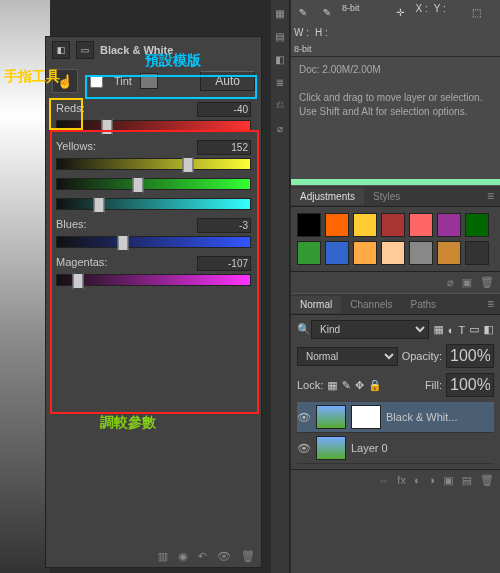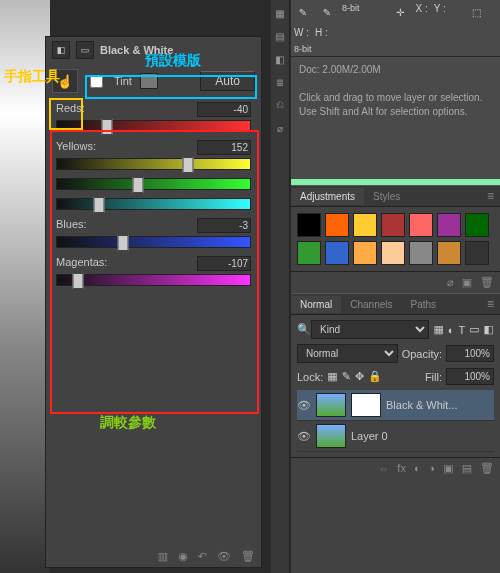--- a/index.html
+++ b/index.html
@@ -12,21 +12,21 @@
 .info{font-size:10px;color:#aaa;padding:6px 8px;line-height:14px;background:#4a4a4a;border-bottom:6px solid #86efac;height:110px}
 .panel-head{background:#383838;border-top:1px solid #555;border-bottom:1px solid #222;display:flex;height:20px;align-items:center}
 .tab{padding:3px 9px;color:#888;font-size:10px;cursor:pointer}
 .tab.active{background:#424242;color:#ddd}
 .menu-icon{margin-left:auto;margin-right:6px;color:#888;font-size:12px}
 .swatches{display:grid;grid-template-columns:repeat(7,24px);gap:4px;padding:6px}
 .sw{width:22px;height:22px;border:1px solid #222}
 .layers-body{padding:5px 6px}
 .row{display:flex;align-items:center;gap:4px;margin-bottom:5px}
 .sel{background:#333;border:1px solid #222;color:#ccc;padding:2px 4px;font-size:10px;flex:1}
-.mini{background:#333;border:1px solid #222;color:#ccc;padding:2px 3px;font-size:10px;width:40px;text-align:right}
+.mini{background:#333;border:1px solid #222;color:#ccc;padding:2px 3px;font-size:16px;width:40px;text-align:right}
 .layer{display:flex;align-items:center;height:30px;border-bottom:1px solid #333;gap:5px}
 .eye{width:14px;color:#bbb;text-align:center}
 .thumb{width:28px;height:22px;background:#888;border:1px solid #222}
 .thumb.mask{background:#fff}
 .thumb.photo{background:linear-gradient(#7af,#5a3)}
 .layer.sel-layer{background:#4a5f74}
 .layers-footer{display:flex;justify-content:flex-end;gap:8px;padding:4px 6px;border-top:1px solid #222;color:#888;font-size:11px}
 
 .prop-panel{position:absolute;left:45px;top:36px;width:215px;height:530px;background:#424242;border:1px solid #222;z-index:5}
 .prop-panel .panel-head{background:#383838}

